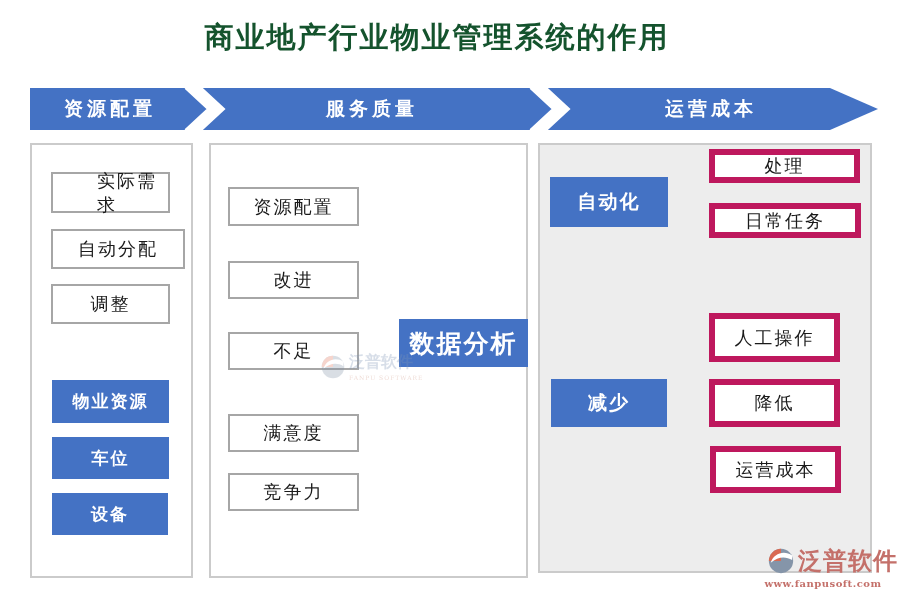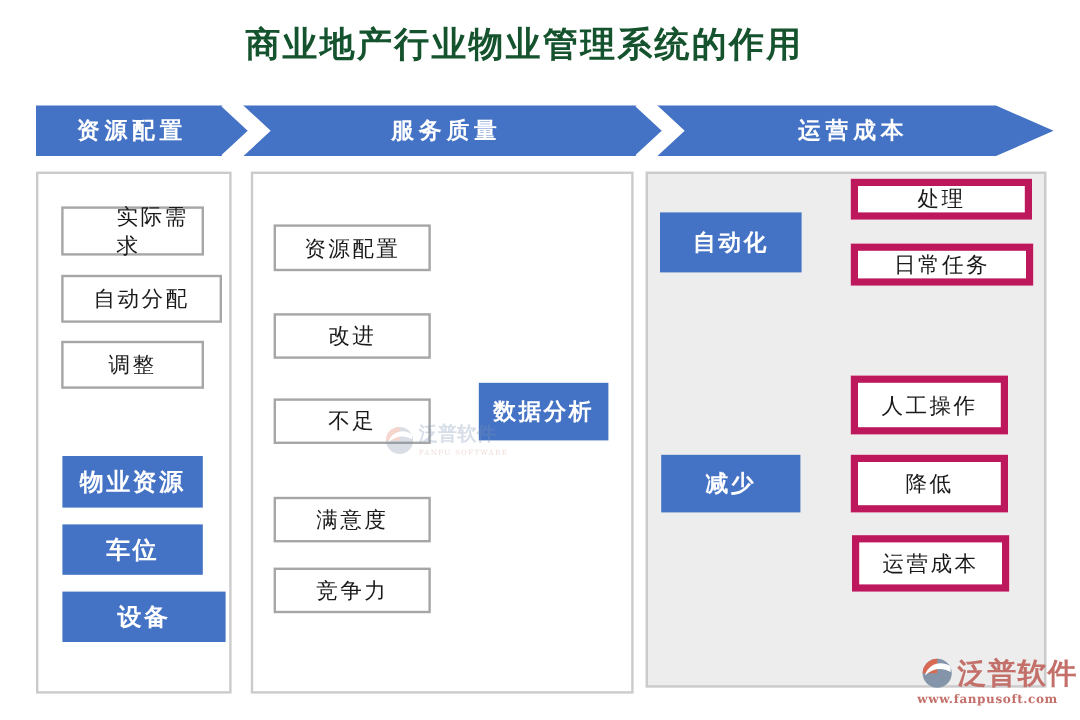--- a/index.html
+++ b/index.html
@@ -21,21 +21,21 @@
   .panel.gray{background:#ededed;}
   .wbox{
     background:#ffffff;border:2px solid #a6a6a6;
     display:flex;align-items:center;justify-content:center;
     font-size:18px;color:#1a1a1a;letter-spacing:2px;
   }
   .wbox.dark{border:6px solid #be185d;}
   .bbox{
     background:#4472c4;color:#ffffff;font-weight:bold;border:none;
     display:flex;align-items:center;justify-content:center;
-    font-size:20px;letter-spacing:2px;
+    font-size:17px;letter-spacing:2px;
   }
   
   #wm-bottom{left:748px;top:545px;width:150px;z-index:5;}
   #wm-bottom .row{display:flex;align-items:center;justify-content:flex-end;gap:3px;}
   #wm-bottom .brand{font-size:24px;font-weight:bold;color:#c4706a;letter-spacing:1px;white-space:nowrap;}
   #wm-bottom .url{font-size:10px;font-weight:bold;color:#c4706a;text-align:center;letter-spacing:0.5px;margin-top:1px;white-space:nowrap;}
   #wm-center{left:320px;top:352px;opacity:0.30;z-index:1;}
   #wm-center .row{display:flex;align-items:center;gap:3px;}
   #wm-center .brand{font-size:16px;font-weight:bold;color:#7d93b5;white-space:nowrap;}
   #wm-center .sub{font-size:6px;color:#c98b77;letter-spacing:1px;text-align:center;margin-top:1px;white-space:nowrap;}
@@ -79,28 +79,28 @@
 
   <div class="abs panel" style="left:30px;top:143px;width:163px;height:435px;"></div>
   <div class="abs panel" style="left:209px;top:143px;width:319px;height:435px;"></div>
   <div class="abs panel gray" style="left:538px;top:143px;width:334px;height:430px;"></div>
 
   <div class="abs wbox" style="left:51px;top:172px;width:119px;height:41px;padding-left:44px;">实际需求</div>
   <div class="abs wbox" style="left:51px;top:229px;width:134px;height:40px;">自动分配</div>
   <div class="abs wbox" style="left:51px;top:284px;width:119px;height:40px;">调整</div>
   <div class="abs bbox" style="left:52px;top:380px;width:117px;height:43px;">物业资源</div>
   <div class="abs bbox" style="left:52px;top:437px;width:117px;height:42px;">车位</div>
-  <div class="abs bbox" style="left:52px;top:493px;width:136px;height:42px;text-align:right;">设备</div>
+  <div class="abs bbox" style="left:52px;top:493px;width:116px;height:42px;text-align:right;">设备</div>
 
   <div class="abs wbox" style="left:228px;top:187px;width:131px;height:39px;">资源配置</div>
   <div class="abs wbox" style="left:228px;top:261px;width:131px;height:38px;">改进</div>
   <div class="abs wbox" style="left:228px;top:332px;width:131px;height:38px;">不足</div>
   <div class="abs wbox" style="left:228px;top:403px;width:131px;height:38px;margin-top:11px;">满意度</div>
   <div class="abs wbox" style="left:228px;top:473px;width:131px;height:38px;">竞争力</div>
-  <div class="abs bbox" style="left:399px;top:319px;width:108px;height:48px;font-size:19px;">数据分析</div>
+  <div class="abs bbox" style="left:399px;top:319px;width:129px;height:48px;font-size:25px;">数据分析</div>
 
   <div class="abs bbox" style="left:550px;top:177px;width:118px;height:50px;font-size:19px;">自动化</div>
   <div class="abs wbox dark" style="left:709px;top:149px;width:151px;height:34px;">处理</div>
   <div class="abs wbox dark" style="left:709px;top:203px;width:152px;height:35px;">日常任务</div>
 
   <div class="abs bbox" style="left:551px;top:379px;width:116px;height:48px;font-size:19px;">减少</div>
   <div class="abs wbox dark" style="left:709px;top:313px;width:131px;height:49px;">人工操作</div>
   <div class="abs wbox dark" style="left:709px;top:379px;width:131px;height:48px;">降低</div>
   <div class="abs wbox dark" style="left:710px;top:446px;width:131px;height:47px;">运营成本</div>
 

